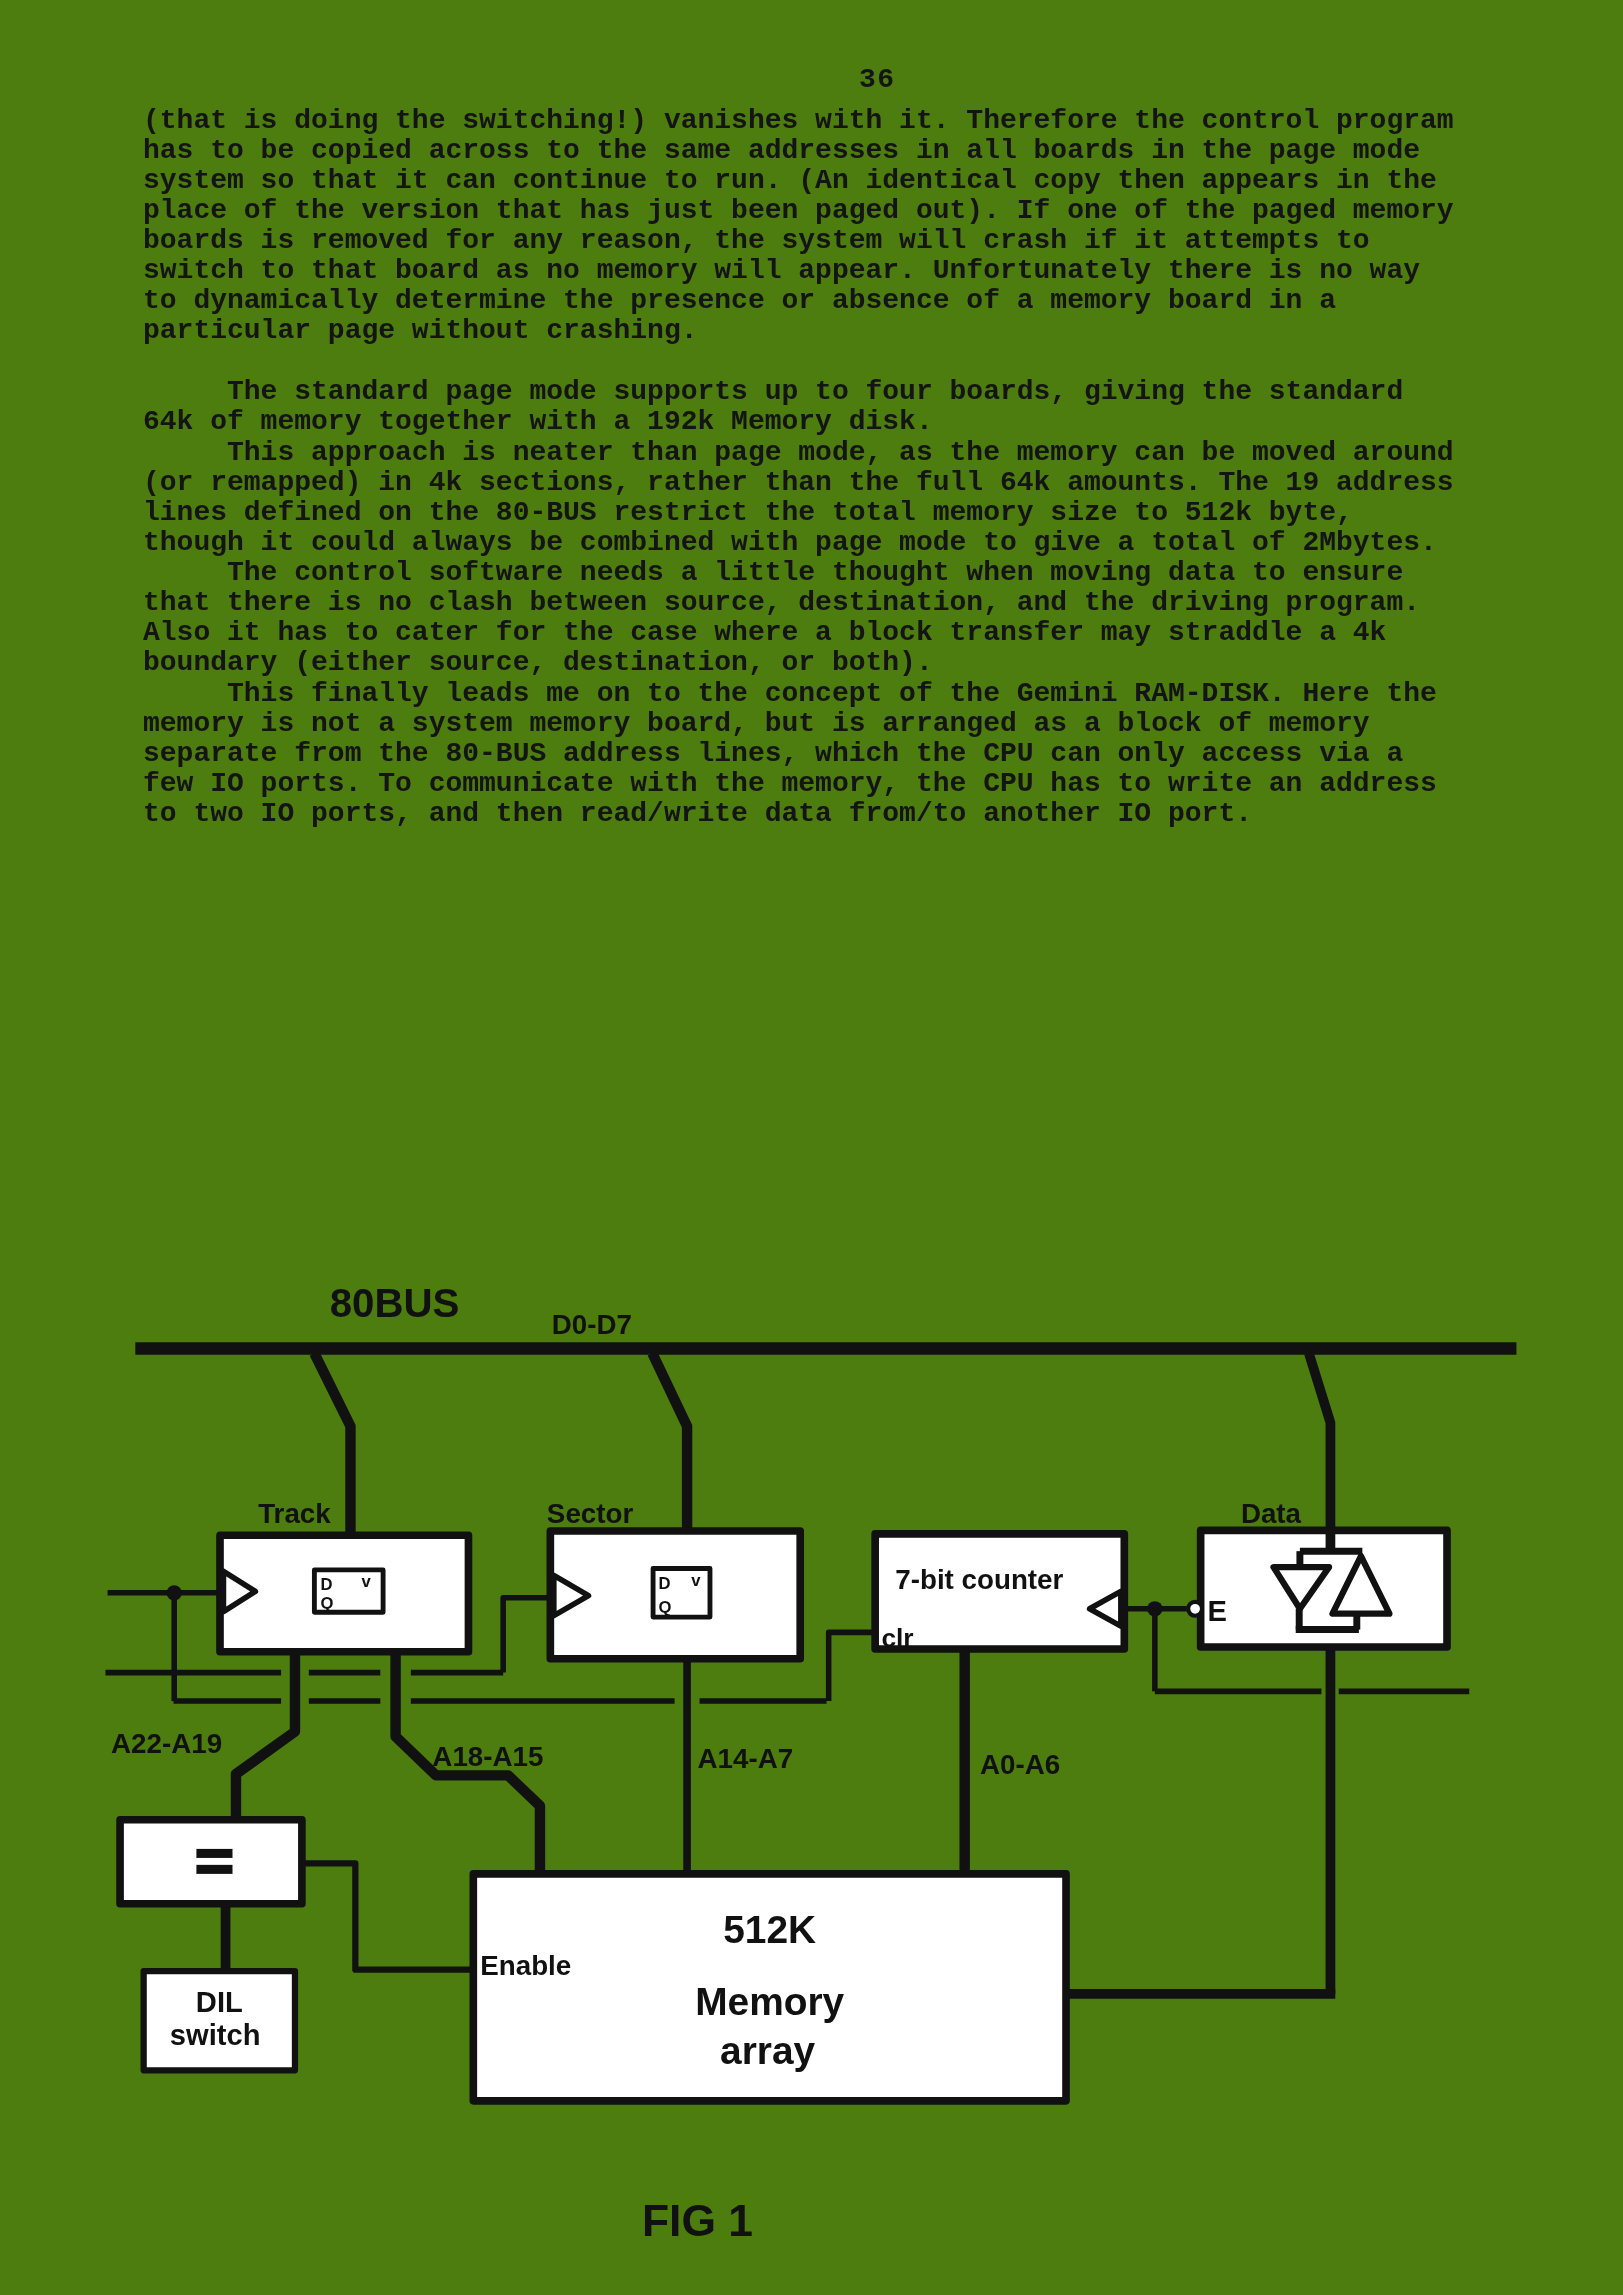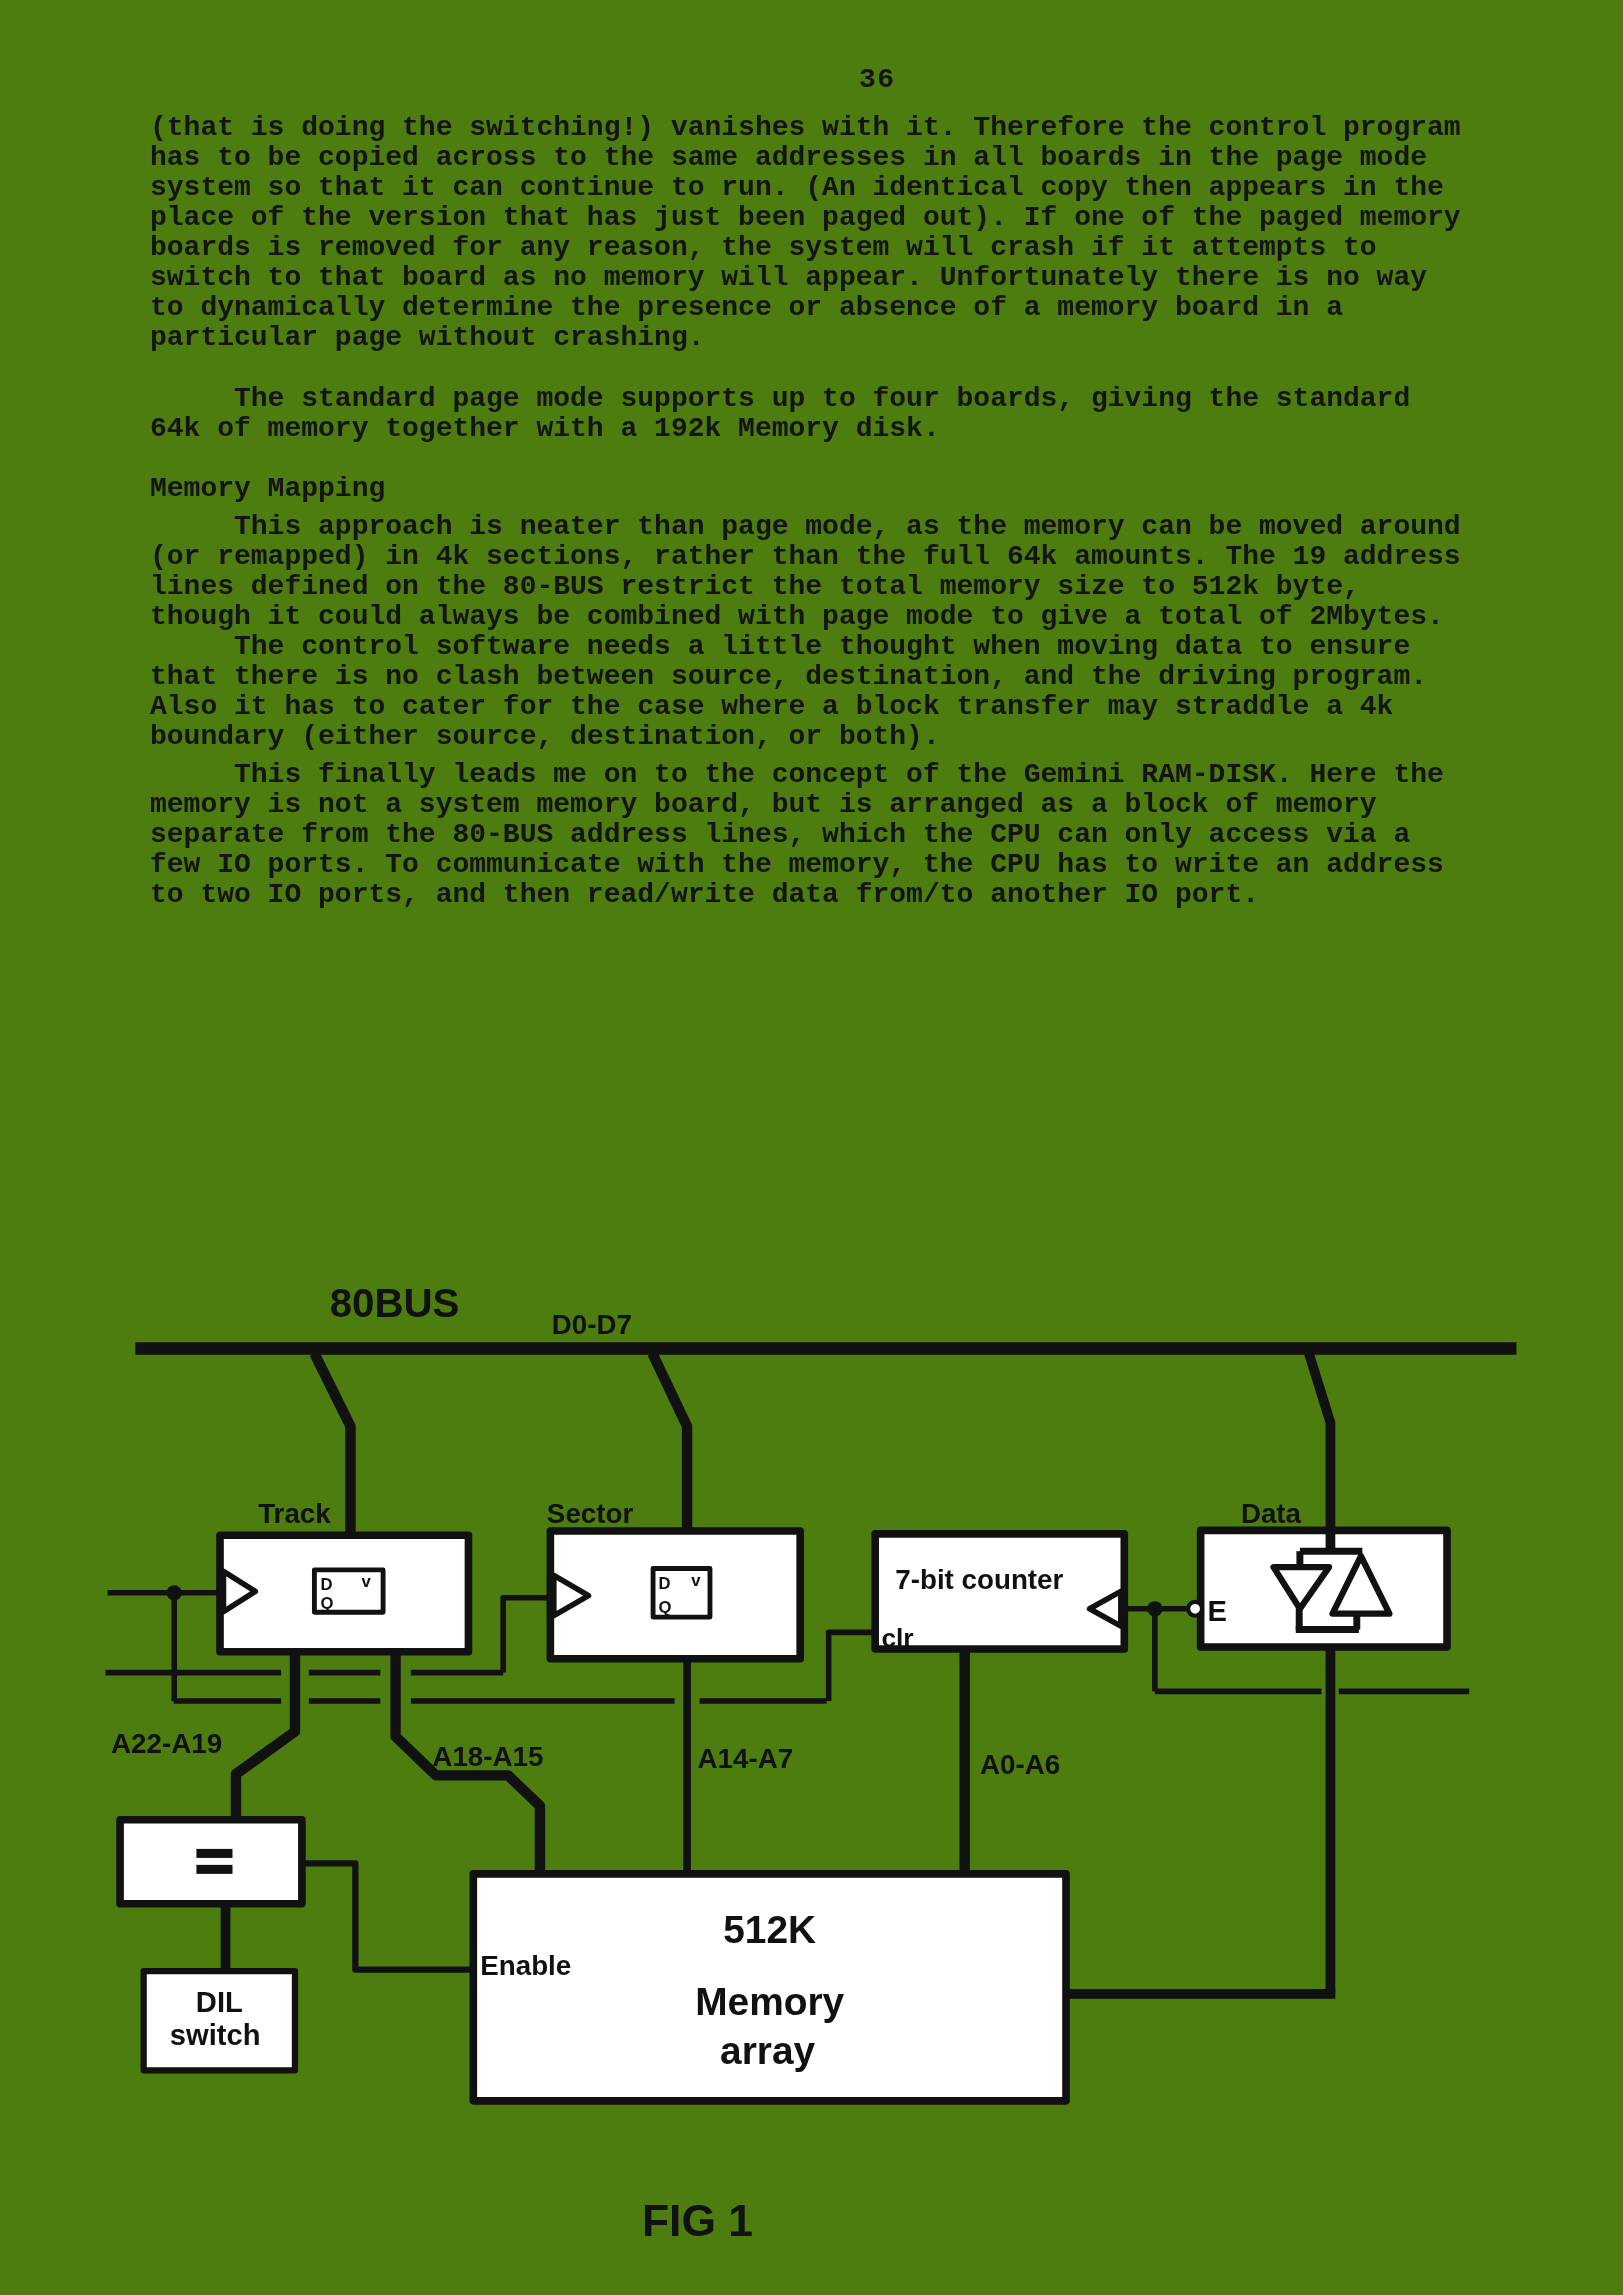--- a/index.html
+++ b/index.html
@@ -13,21 +13,21 @@
   }
   .page{position:absolute;inset:0;background:#4d7c0f;}
   .page-number{
     position:absolute;left:859px;top:64px;
     font-size:28px;font-weight:700;letter-spacing:1.4px;
   }
   .body-text{
     position:absolute;left:142px;top:105px;width:1360px;
     font-size:28px;line-height:30px;font-weight:700;
   }
-  .para{white-space:pre;margin:8px;}
+  .para{white-space:pre;margin:1px;}
   .gap1{margin-top:30.5px;}
   .gap2{margin-top:61px;}
   .fig{position:absolute;left:0;top:1263px;}
   .fig text{
     font-family:"Liberation Sans", sans-serif;
     font-weight:bold;fill:#111111;
   }
   .t58{font-size:58px;} .t40{font-size:40px;} .t38{font-size:38px;}
   .t42{font-size:42px;} .t56{font-size:56px;} .t64{font-size:64px;}
   .t24{font-size:24px;}
@@ -43,21 +43,20 @@
     <p class="para">(that is doing the switching!) vanishes with it. Therefore the control program
 has to be copied across to the same addresses in all boards in the page mode
 system so that it can continue to run. (An identical copy then appears in the
 place of the version that has just been paged out). If one of the paged memory
 boards is removed for any reason, the system will crash if it attempts to
 switch to that board as no memory will appear. Unfortunately there is no way
 to dynamically determine the presence or absence of a memory board in a
 particular page without crashing.</p>
     <p class="para gap1">     The standard page mode supports up to four boards, giving the standard
 64k of memory together with a 192k Memory disk.</p>
-    <p class="para gap1">Memory Mapping</p>
     <p class="para">     This approach is neater than page mode, as the memory can be moved around
 (or remapped) in 4k sections, rather than the full 64k amounts. The 19 address
 lines defined on the 80-BUS restrict the total memory size to 512k byte,
 though it could always be combined with page mode to give a total of 2Mbytes.
      The control software needs a little thought when moving data to ensure
 that there is no clash between source, destination, and the driving program.
 Also it has to cater for the case where a block transfer may straddle a 4k
 boundary (either source, destination, or both).</p>
     <p class="para">     This finally leads me on to the concept of the Gemini RAM-DISK. Here the
 memory is not a system memory board, but is arranged as a block of memory

